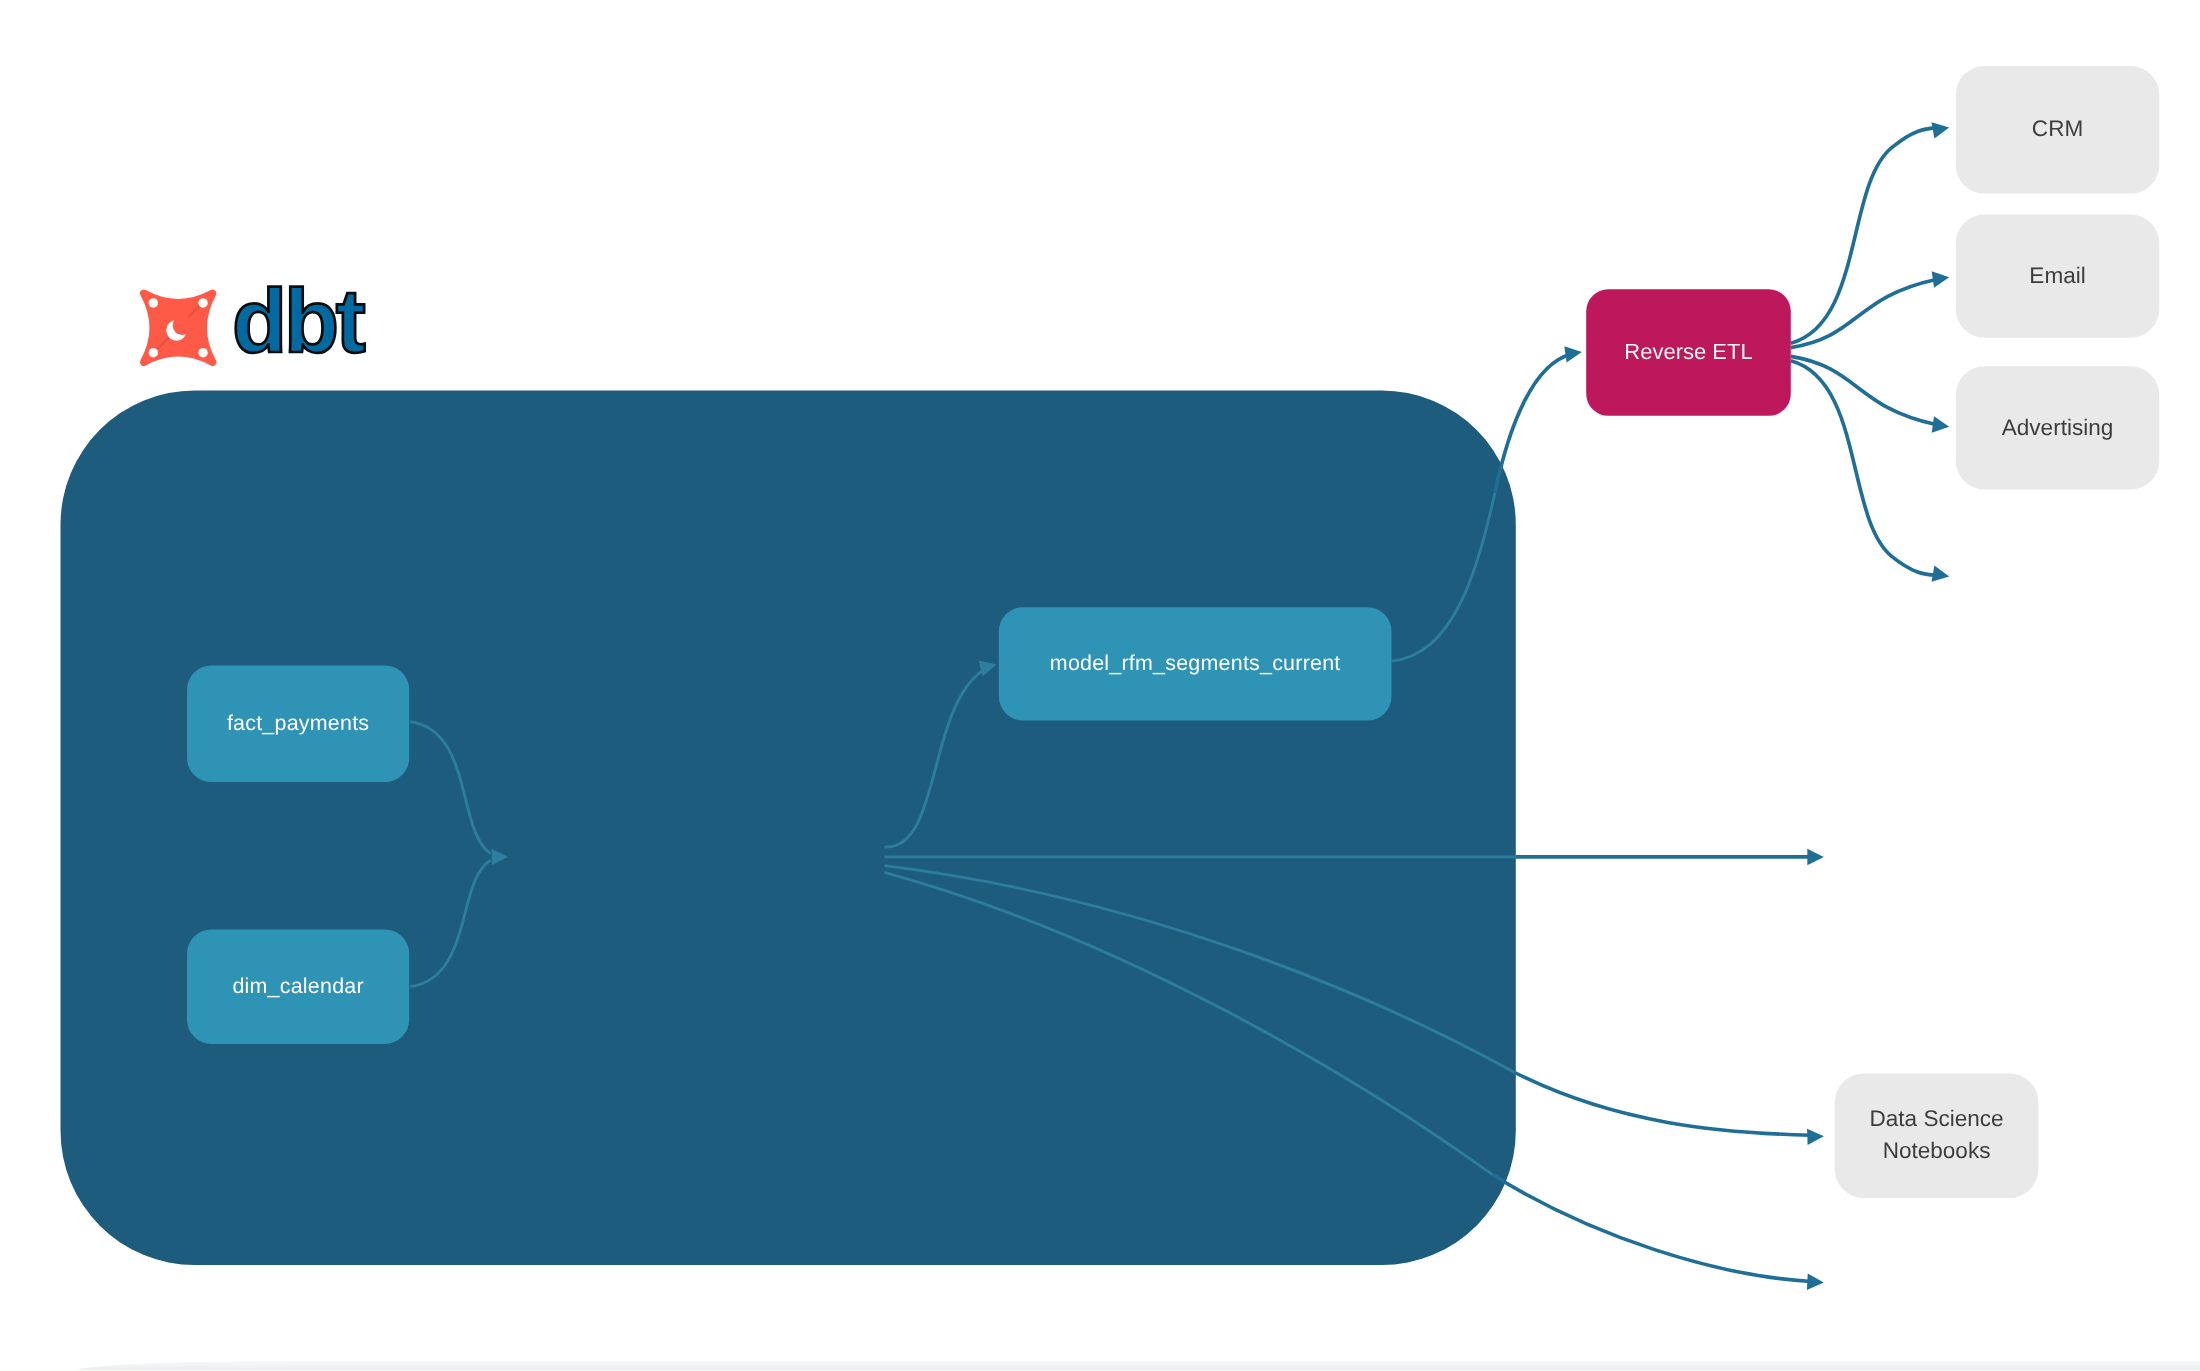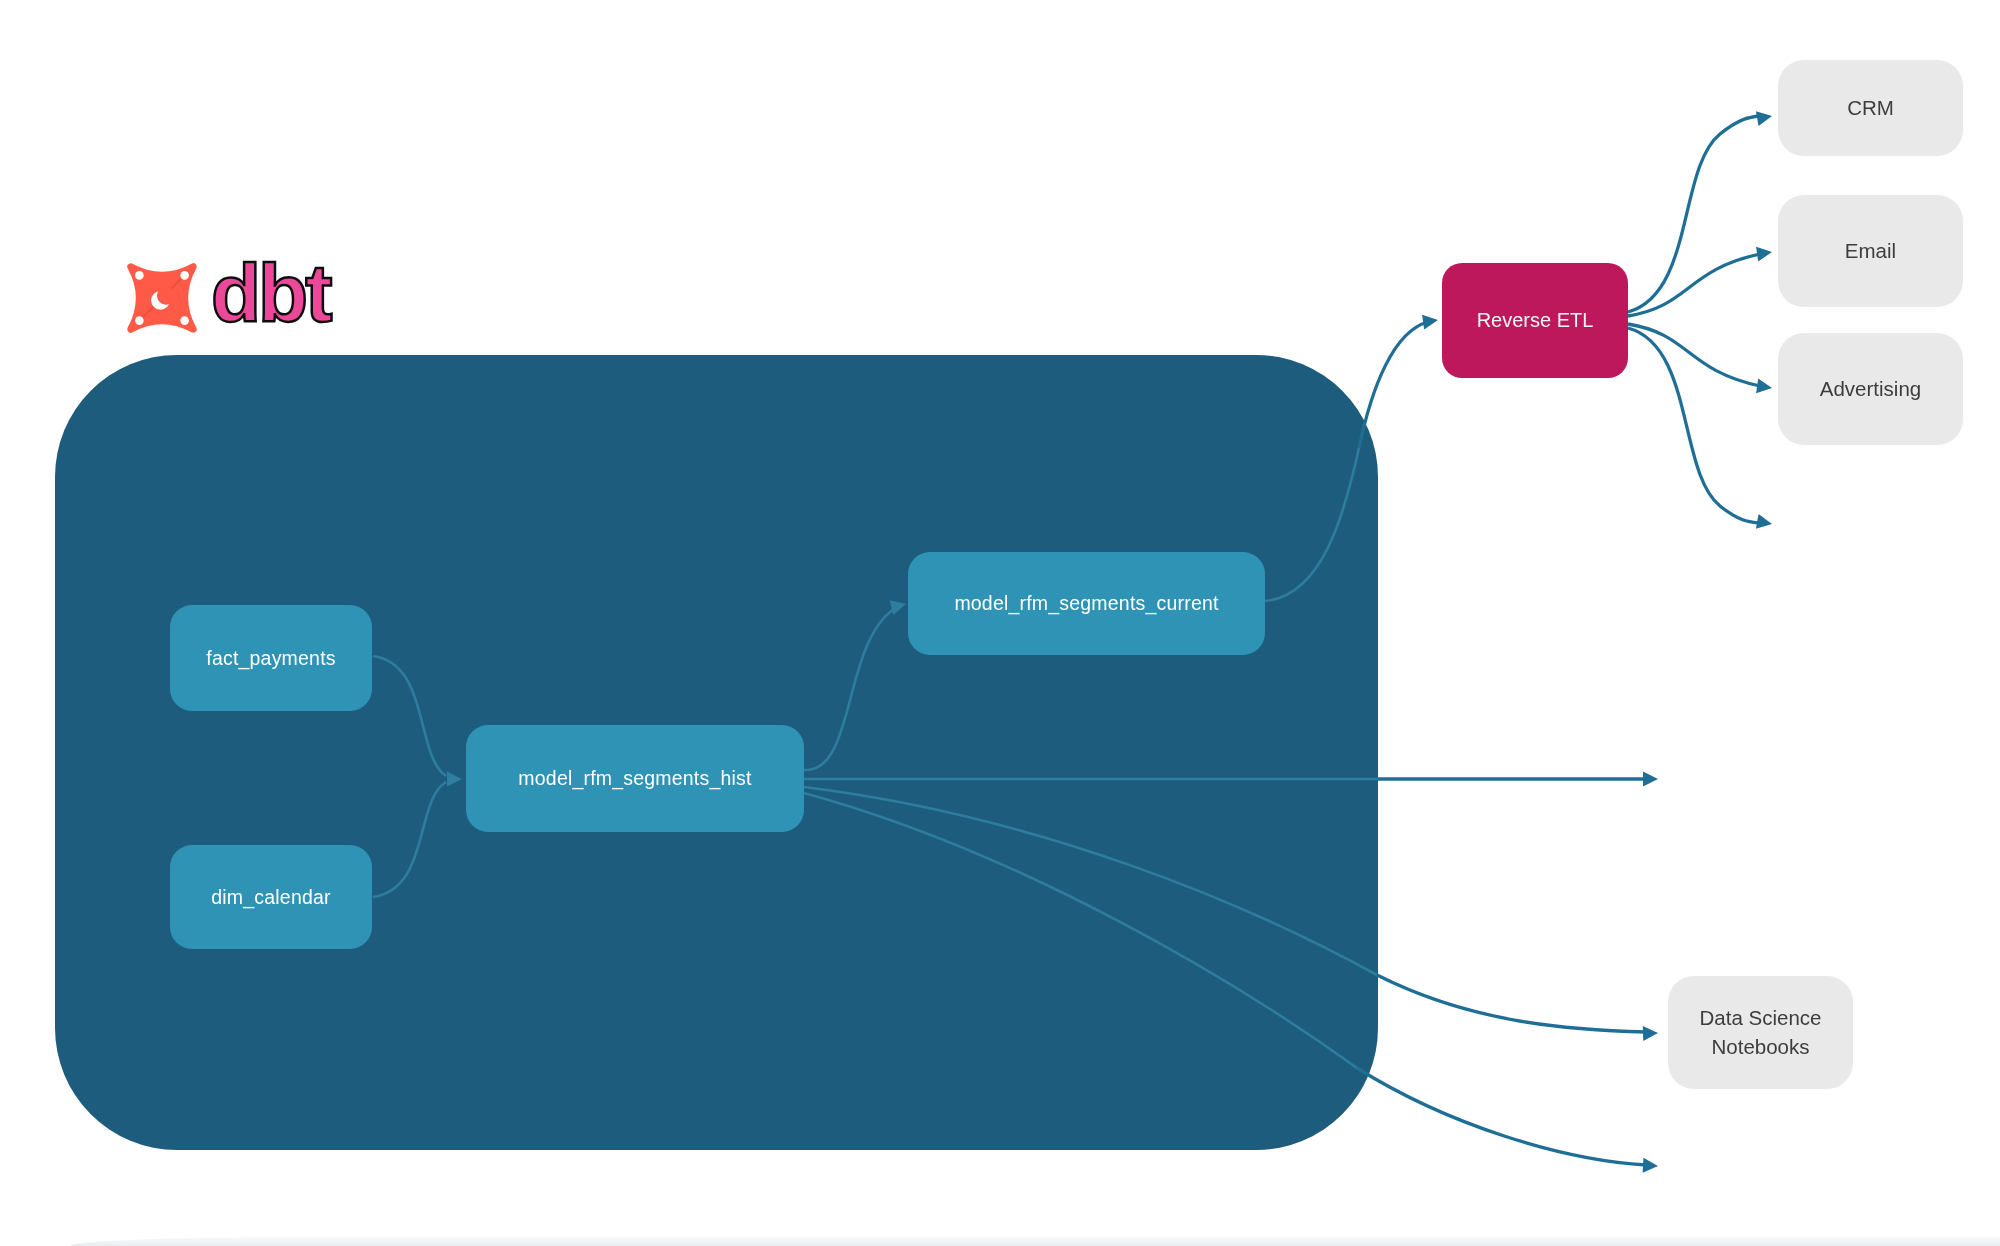--- a/index.html
+++ b/index.html
@@ -7,21 +7,21 @@
     width:2000px;height:1246px;position:relative;overflow:hidden;
     background:#ffffff;
     font-family:"Liberation Sans", sans-serif;
   }
   .stage{position:absolute;inset:0;}
 
   
   .logo{position:absolute;left:123px;top:255px;display:flex;align-items:flex-start;}
   .logo svg{width:78px;height:78px;margin-top:4px;}
   .logo-text{
-    font-size:82px;line-height:76px;font-weight:800;color:#ec4899;
+    font-size:82px;line-height:76px;font-weight:800;color:#0369a1;
     letter-spacing:-3px;margin-left:10px;
     -webkit-text-stroke:2.5px #0d0d0d;
   }
 
   
   .warehouse{
     position:absolute;left:55px;top:355px;width:1323px;height:795px;
     background:#1E5C7D;border-radius:122px;
   }
 
@@ -114,27 +114,26 @@
     <polygon class="ah-out" points="0,0 -15,-7.5 -15,7.5" transform="translate(1658,1033) rotate(-2)"></polygon>
 
     <path class="edge-out" d="M1357,1068 C1448,1125 1562,1160 1646,1165"></path>
     <polygon class="ah-out" points="0,0 -15,-7.5 -15,7.5" transform="translate(1658,1166) rotate(3)"></polygon>
   </svg>
 
   <div class="node" style="left:170px;top:605px;width:202px;height:106px;">fact_payments</div>
 
   <div class="node" style="left:170px;top:845px;width:202px;height:104px;">dim_calendar</div>
 
-  <div class="node" style="left:466px;top:725px;width:338px;height:107px;">model_rfm_segments_hist</div>
 
   <div class="node" style="left:908px;top:552px;width:357px;height:103px;">model_rfm_segments_current</div>
 
   <div class="etl" style="left:1442px;top:263px;width:186px;height:115px;">Reverse ETL</div>
 
-  <div class="dest" style="left:1778px;top:60px;width:185px;height:96px;">CRM</div>
+  <div class="dest" style="left:1778px;top:60px;width:185px;height:116px;">CRM</div>
 
   <div class="dest" style="left:1778px;top:195px;width:185px;height:112px;">Email</div>
 
   <div class="dest" style="left:1778px;top:333px;width:185px;height:112px;">Advertising</div>
 
 
 
   <div class="dest" style="left:1668px;top:976px;width:185px;height:113px;">Data Science Notebooks</div>
 
 

